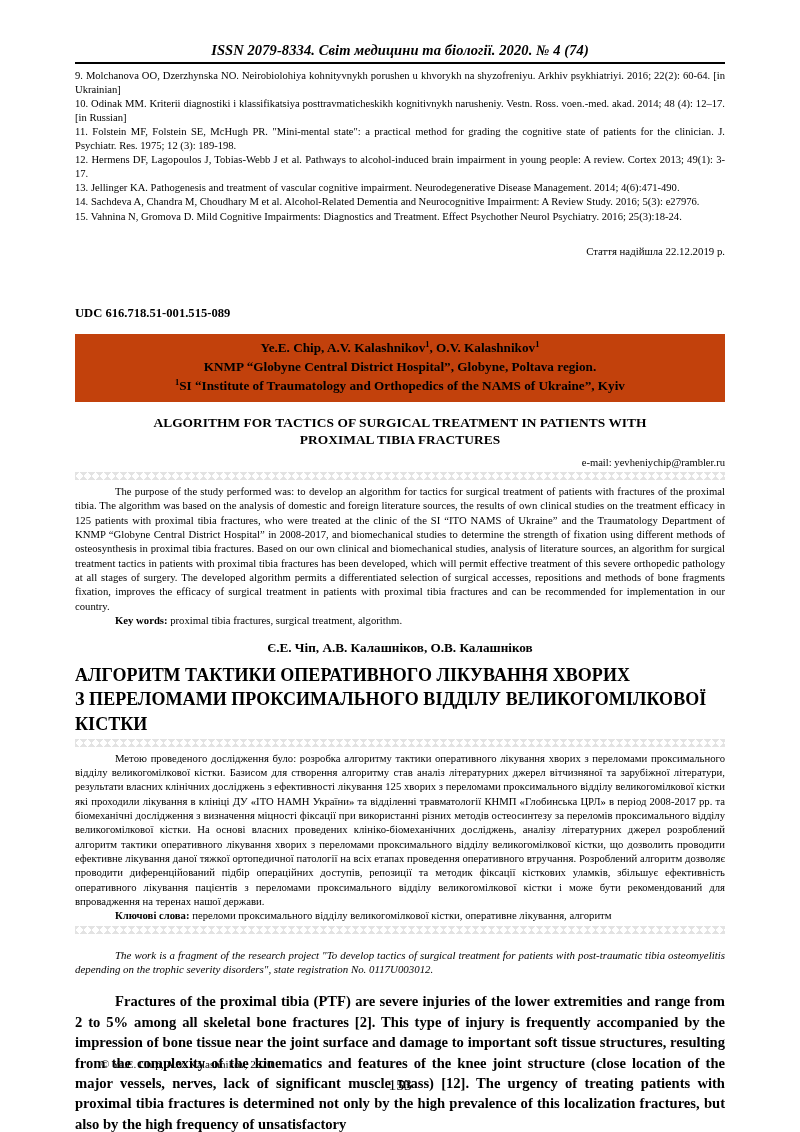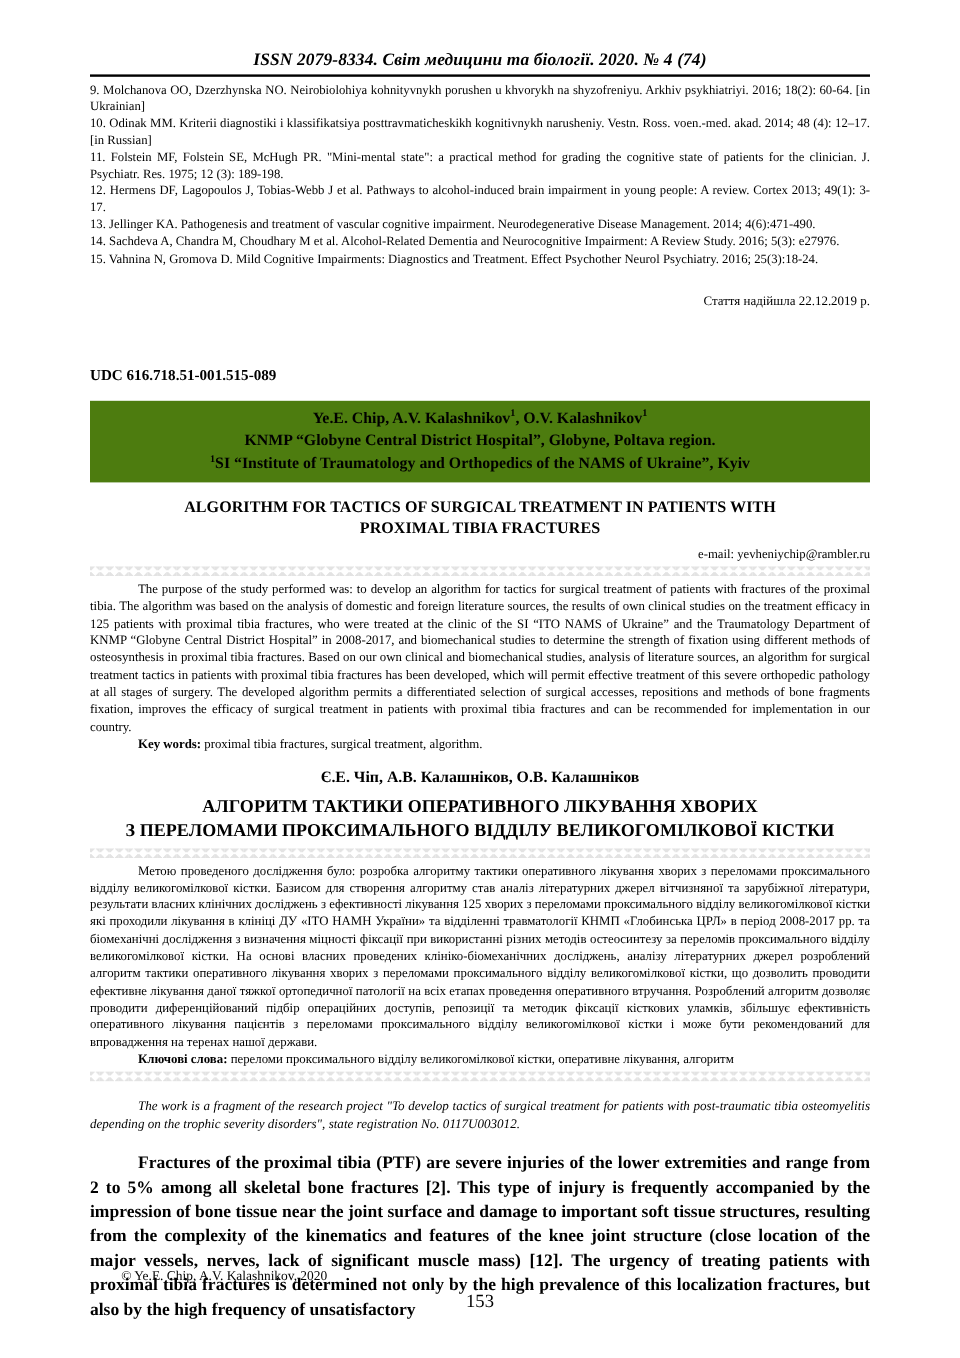--- a/index.html
+++ b/index.html
@@ -63,21 +63,21 @@
   
   .doi-block {
     margin-top: 48px;
     font-weight: bold;
     font-size: 12.6px;
     line-height: 1.35;
   }
 
   
   .authors-bar {
-    background: #4d7c0f;
+    background: #c2410c;
     margin-top: 12px;
     padding: 5px 6px 6px 6px;
     text-align: center;
     font-weight: bold;
     font-size: 13.2px;
     line-height: 1.40;
   }
   .authors-bar sup { font-size: 8.5px; vertical-align: super; }
 
   
@@ -122,23 +122,23 @@
   .keywords b { font-weight: bold; }
 
   
   .ua-authors {
     text-align: center;
     font-weight: bold;
     font-size: 13.2px;
     margin-top: 13px;
   }
   .ua-title {
-    text-align: center;
-    font-weight: bold;
-    font-size: 15px;
+    text-align: left;
+    font-weight: bold;
+    font-size: 18px;
     line-height: 1.34;
     margin-top: 7px;
     letter-spacing: 0.05px;
   }
 
   
   .funding {
     font-style: italic;
     font-size: 10.9px;
     line-height: 1.36;
@@ -177,21 +177,21 @@
 </head>
 <body>
 
 <div class="page">
   <div class="content">
 
     <div class="runhead">ISSN 2079-8334. Світ медицини та біології. 2020. № 4 (74)</div>
     <div class="runhead-rule"></div>
 
     <div class="refs">
-      <p>9. Molchanova OO, Dzerzhynska NO. Neirobiolohiya kohnityvnykh porushen u khvorykh na shyzofreniyu. Arkhiv psykhiatriyi. 2016; 18(2): 60-64. [in Ukrainian]</p>
+      <p>9. Molchanova OO, Dzerzhynska NO. Neirobiolohiya kohnityvnykh porushen u khvorykh na shyzofreniyu. Arkhiv psykhiatriyi. 2016; 22(2): 60-64. [in Ukrainian]</p>
       <p>10. Odinak MM. Kriterii diagnostiki i klassifikatsiya posttravmaticheskikh kognitivnykh narusheniy.  Vestn. Ross. voen.-med. akad. 2014;  48 (4): 12–17.  [in Russian]</p>
       <p>11. Folstein MF, Folstein SE, McHugh PR. "Mini-mental state": a practical method for grading the cognitive state of patients for the clinician. J. Psychiatr. Res. 1975; 12 (3): 189-198.</p>
       <p>12. Hermens DF, Lagopoulos J, Tobias-Webb J et al. Pathways to alcohol-induced brain impairment in young people: A review. Cortex 2013; 49(1): 3-17.</p>
       <p>13. Jellinger KA. Pathogenesis and treatment of vascular cognitive impairment. Neurodegenerative Disease Management. 2014; 4(6):471-490.</p>
       <p>14. Sachdeva A, Chandra M, Choudhary M et al. Alcohol-Related Dementia and Neurocognitive Impairment: A Review Study. 2016; 5(3): e27976.</p>
       <p>15. Vahnina N, Gromova D. Mild Cognitive Impairments: Diagnostics and Treatment. Effect Psychother Neurol Psychiatry. 2016; 25(3):18-24.</p>
     </div>
 
     <div class="received">Стаття надійшла 22.12.2019 р.</div>
 

